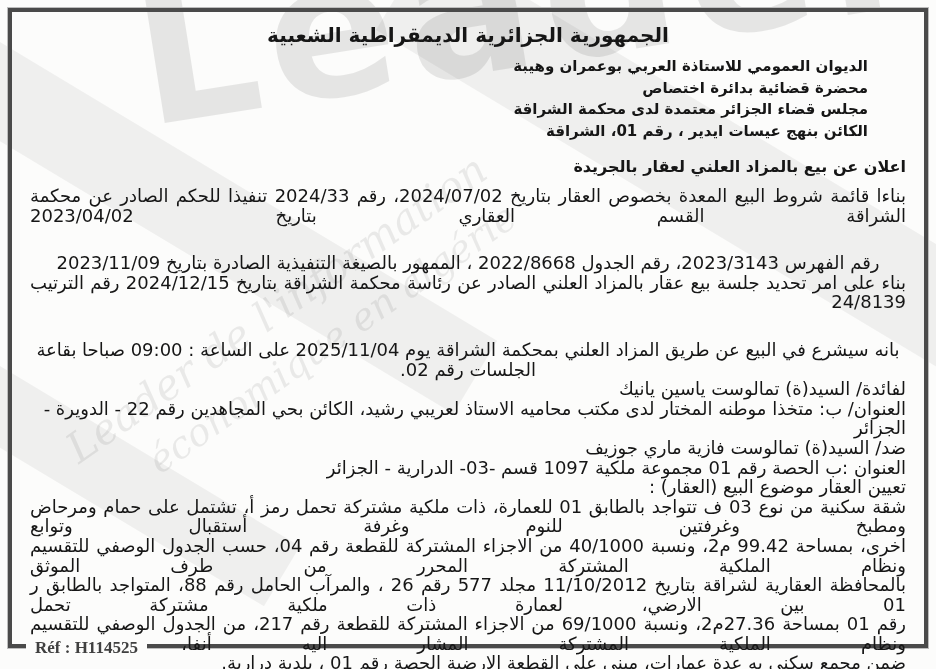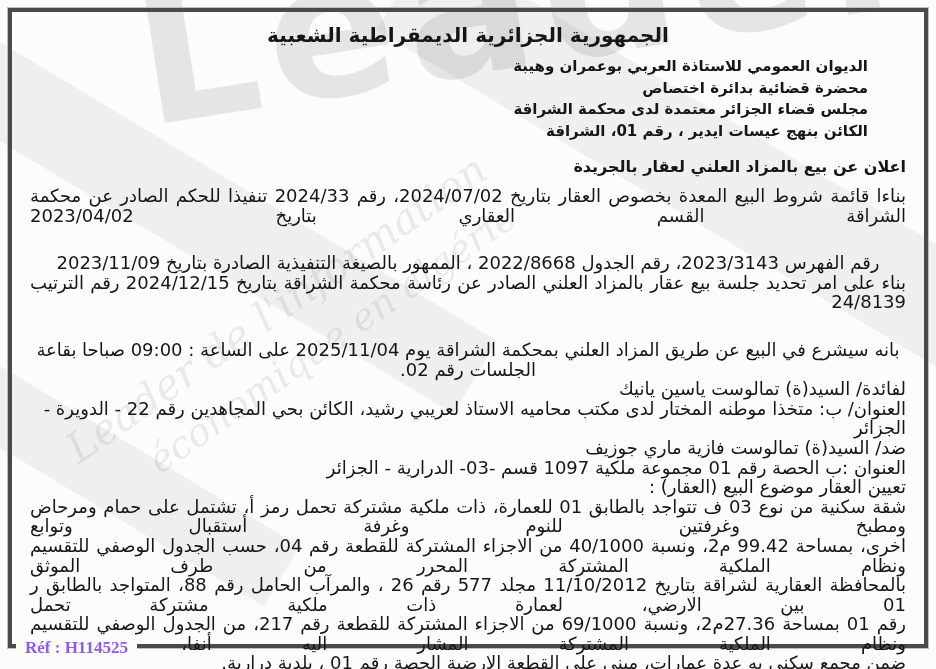--- a/index.html
+++ b/index.html
@@ -42,24 +42,24 @@
   .office{text-align:right;margin:0 38px 0 0;}
   .office .ol{font-size:15px;font-weight:bold;line-height:21.5px;}
   .ann{font-size:16px;font-weight:bold;text-align:right;margin:15px 0 10px 0;}
   .body-lines{margin-top:3px;}
   .bl{font-size:18px;line-height:19.6px;}
   .al-j{text-align:justify;text-align-last:justify;}
   .al-c{text-align:center;margin-top:28px;}
   .al-r{text-align:right;}
   
   .ref{
-    position:absolute;left:16px;top:636px;z-index:3;
+    position:absolute;left:26px;top:636px;z-index:3;
     background:#fcfcfb;padding:0 9px;
     font-family:"Liberation Serif","DejaVu Serif",serif;
-    font-weight:bold;font-size:17px;color:#8b5cf6;line-height:24px;
+    font-weight:bold;font-size:17px;color:#404040;line-height:24px;
     direction:ltr;
   }
 </style>
 </head>
 <body style="--ink: #161616; --frame: #4a4a4a;">
 
 <div class="wm wm-band wm-band1"></div>
 <div class="wm wm-band wm-band2"></div>
 <div class="wm wm-band wm-band3"></div>
 <div class="wm wm-big">Leaders</div>

